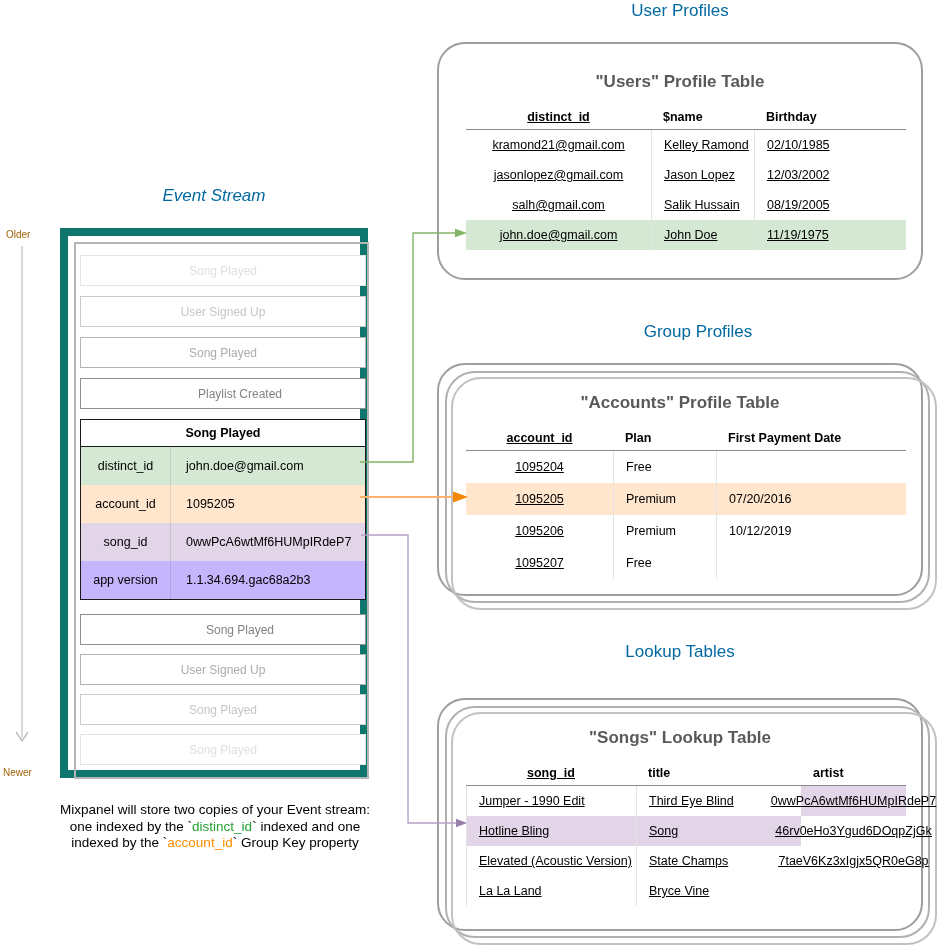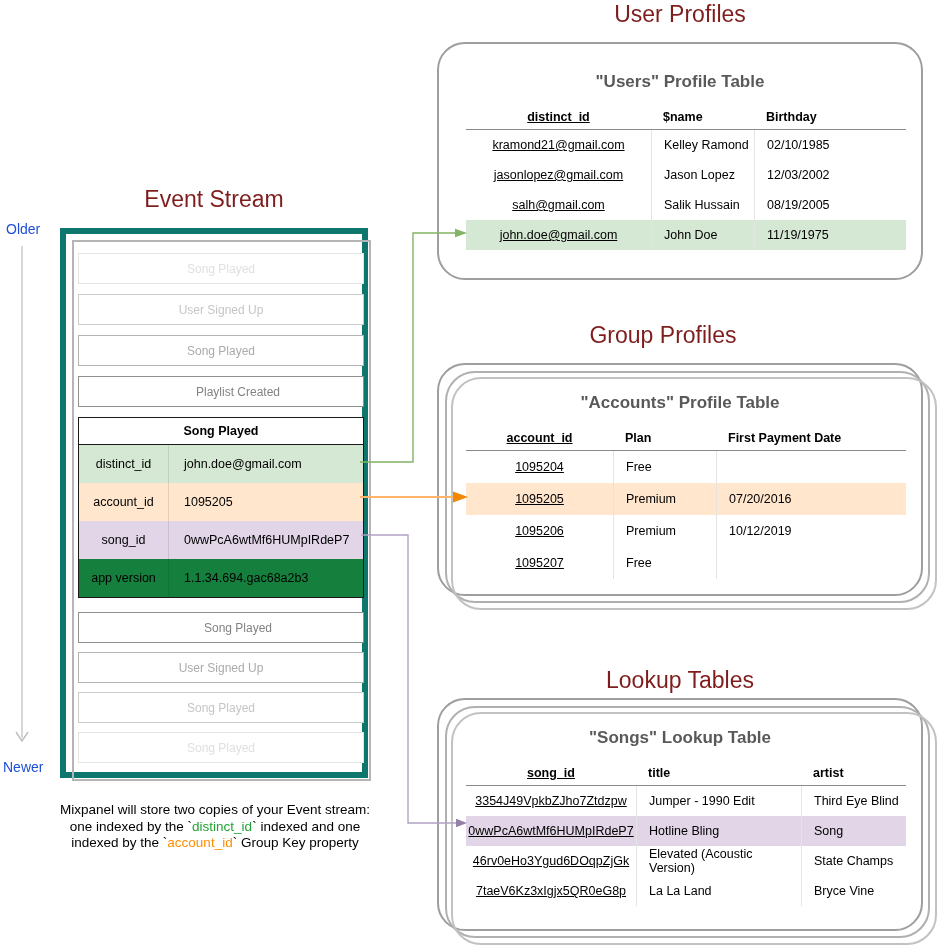--- a/index.html
+++ b/index.html
@@ -1,36 +1,36 @@
 <!DOCTYPE html>
 <html><head>
 <meta charset="utf-8">
 <style>
   html,body{margin:0;padding:0;background:#fff;}
   .stage{
     position:relative;width:941px;height:951px;background:#fff;overflow:hidden;
     font-family:"Liberation Sans","DejaVu Sans",sans-serif;color:#1a1a1a;
   }
   
-  .big-title{position:absolute;font-size:23px;color:#7f1d1d;text-align:center;white-space:nowrap;}
-  .t-event{left:60px;top:186px;width:308px;}
+  .big-title{position:absolute;font-size:17px;color:#0369a1;text-align:center;white-space:nowrap;}
+  .t-event{left:60px;top:186px;width:308px;font-style:italic;}
   .t-users{left:437px;top:1px;width:486px;}
-  .t-groups{left:420px;top:322px;width:486px;}
-  .t-lookup{left:437px;top:667px;width:486px;text-align:center;}
-
-  
-  .tl-label{position:absolute;font-size:14px;color:#1d4ed8;}
+  .t-groups{left:455px;top:322px;width:486px;}
+  .t-lookup{left:437px;top:642px;width:486px;text-align:center;}
+
+  
+  .tl-label{position:absolute;font-size:10px;color:#a16207;margin-top:8px;}
   .tl-older{left:6px;top:221px;}
   .tl-newer{left:3px;top:759px;}
   .tl-svg{position:absolute;left:13px;top:242px;}
 
   
   .event-box{
     position:absolute;left:60px;top:228px;width:308px;height:550px;
-    border:6px solid #0f766e;background:#fff;box-sizing:border-box;
+    border:8px solid #0f766e;background:#fff;box-sizing:border-box;
     padding:19px 6px 0 12px;z-index:1;
   }
   .event-box::after{
     content:"";position:absolute;left:6px;top:6px;right:-9px;bottom:-9px;
     border:2px solid #b5b5b5;background:transparent;z-index:-1;
   }
   .es-item{
     width:286px;height:31px;box-sizing:border-box;border:1px solid;
     display:flex;align-items:center;justify-content:center;
     font-size:12px;margin-bottom:10px;background:#fff;
@@ -48,21 +48,21 @@
   .sel-header{
     height:26px;border-bottom:1.5px solid #1a1a1a;display:flex;align-items:center;
     justify-content:center;font-size:12.5px;font-weight:bold;color:#000;background:#fff;
   }
   .prop-row{height:38px;display:grid;grid-template-columns:90px 1fr;align-items:center;font-size:12.5px;color:#000;}
   .prop-key{text-align:center;height:100%;display:flex;align-items:center;justify-content:center;border-right:1px solid rgba(0,0,0,0.10);}
   .prop-val{padding-left:15px;}
   .bg-green{background:#d5e8d4;}
   .bg-orange{background:#ffe6cc;}
   .bg-purple{background:#e1d5e7;}
-  .bg-white{background:#15803d;}
+  .bg-white{background:#c4b5fd;}
 
   
   .caption{position:absolute;left:28px;top:802px;width:374px;text-align:center;
     font-size:13.5px;line-height:16.5px;color:#000;}
   .cap-green{color:#21a333;}
   .cap-orange{color:#ff8c00;}
 
   
   .card{
     position:absolute;left:437px;width:486px;background:#fff;box-sizing:border-box;
@@ -82,21 +82,21 @@
 
   .ptable{position:absolute;left:27px;top:60px;width:440px;display:grid;}
   .g-users{grid-template-columns:185px 103px 152px;}
   .g-accounts{grid-template-columns:147px 103px 190px;}
   .g-songs{grid-template-columns:170px 165px 105px;}
   .cell{display:flex;align-items:center;font-size:12.5px;color:#000;box-sizing:border-box;}
   .th{font-weight:bold;border-bottom:1px solid #8a8a8a;height:26px;}
   .c1{justify-content:center;text-align:center;}
   .c2,.c3{padding-left:12px;}
   .body-cell.c2,.body-cell.c3{border-left:1px solid #e4e4e4;}
-  .rh30{height:30px;}
+  .rh30{height:30px;text-decoration:underline;}
   .rh32{height:32px;align-items:center;}
   .idlink{text-decoration:underline;}
   .key-col{text-decoration:underline;}
   .hl-green{background:#d5e8d4;}
   .hl-orange{background:#ffe6cc;}
   .hl-purple{background:#e1d5e7;}
 
   
   .connectors{position:absolute;left:0;top:0;z-index:10;pointer-events:none;}
 </style>
@@ -241,23 +241,20 @@
     </div>
   </div>
 
   <div class="card c-songs stacked">
     <div class="card-subtitle">"Songs" Lookup Table</div>
     <div class="ptable g-songs">
       <div class="cell th c1 key-col">song_id</div>
       <div class="cell th c2">title</div>
       <div class="cell th c3">artist</div>
 
-      <div class="cell body-cell rh30 c1">
-          <span class="idlink">3354J49VpkbZJho7Ztdzpw</span>
-        </div>
       <div class="cell body-cell rh30 c2">Jumper - 1990 Edit</div>
       <div class="cell body-cell rh30 c3">Third Eye Blind</div>
 
       <div class="cell body-cell rh30 c1 hl-purple">
           <span class="idlink">0wwPcA6wtMf6HUMpIRdeP7</span>
         </div>
       <div class="cell body-cell rh30 c2 hl-purple">Hotline Bling</div>
       <div class="cell body-cell rh30 c3 hl-purple">Song</div>
 
       <div class="cell body-cell rh30 c1">

